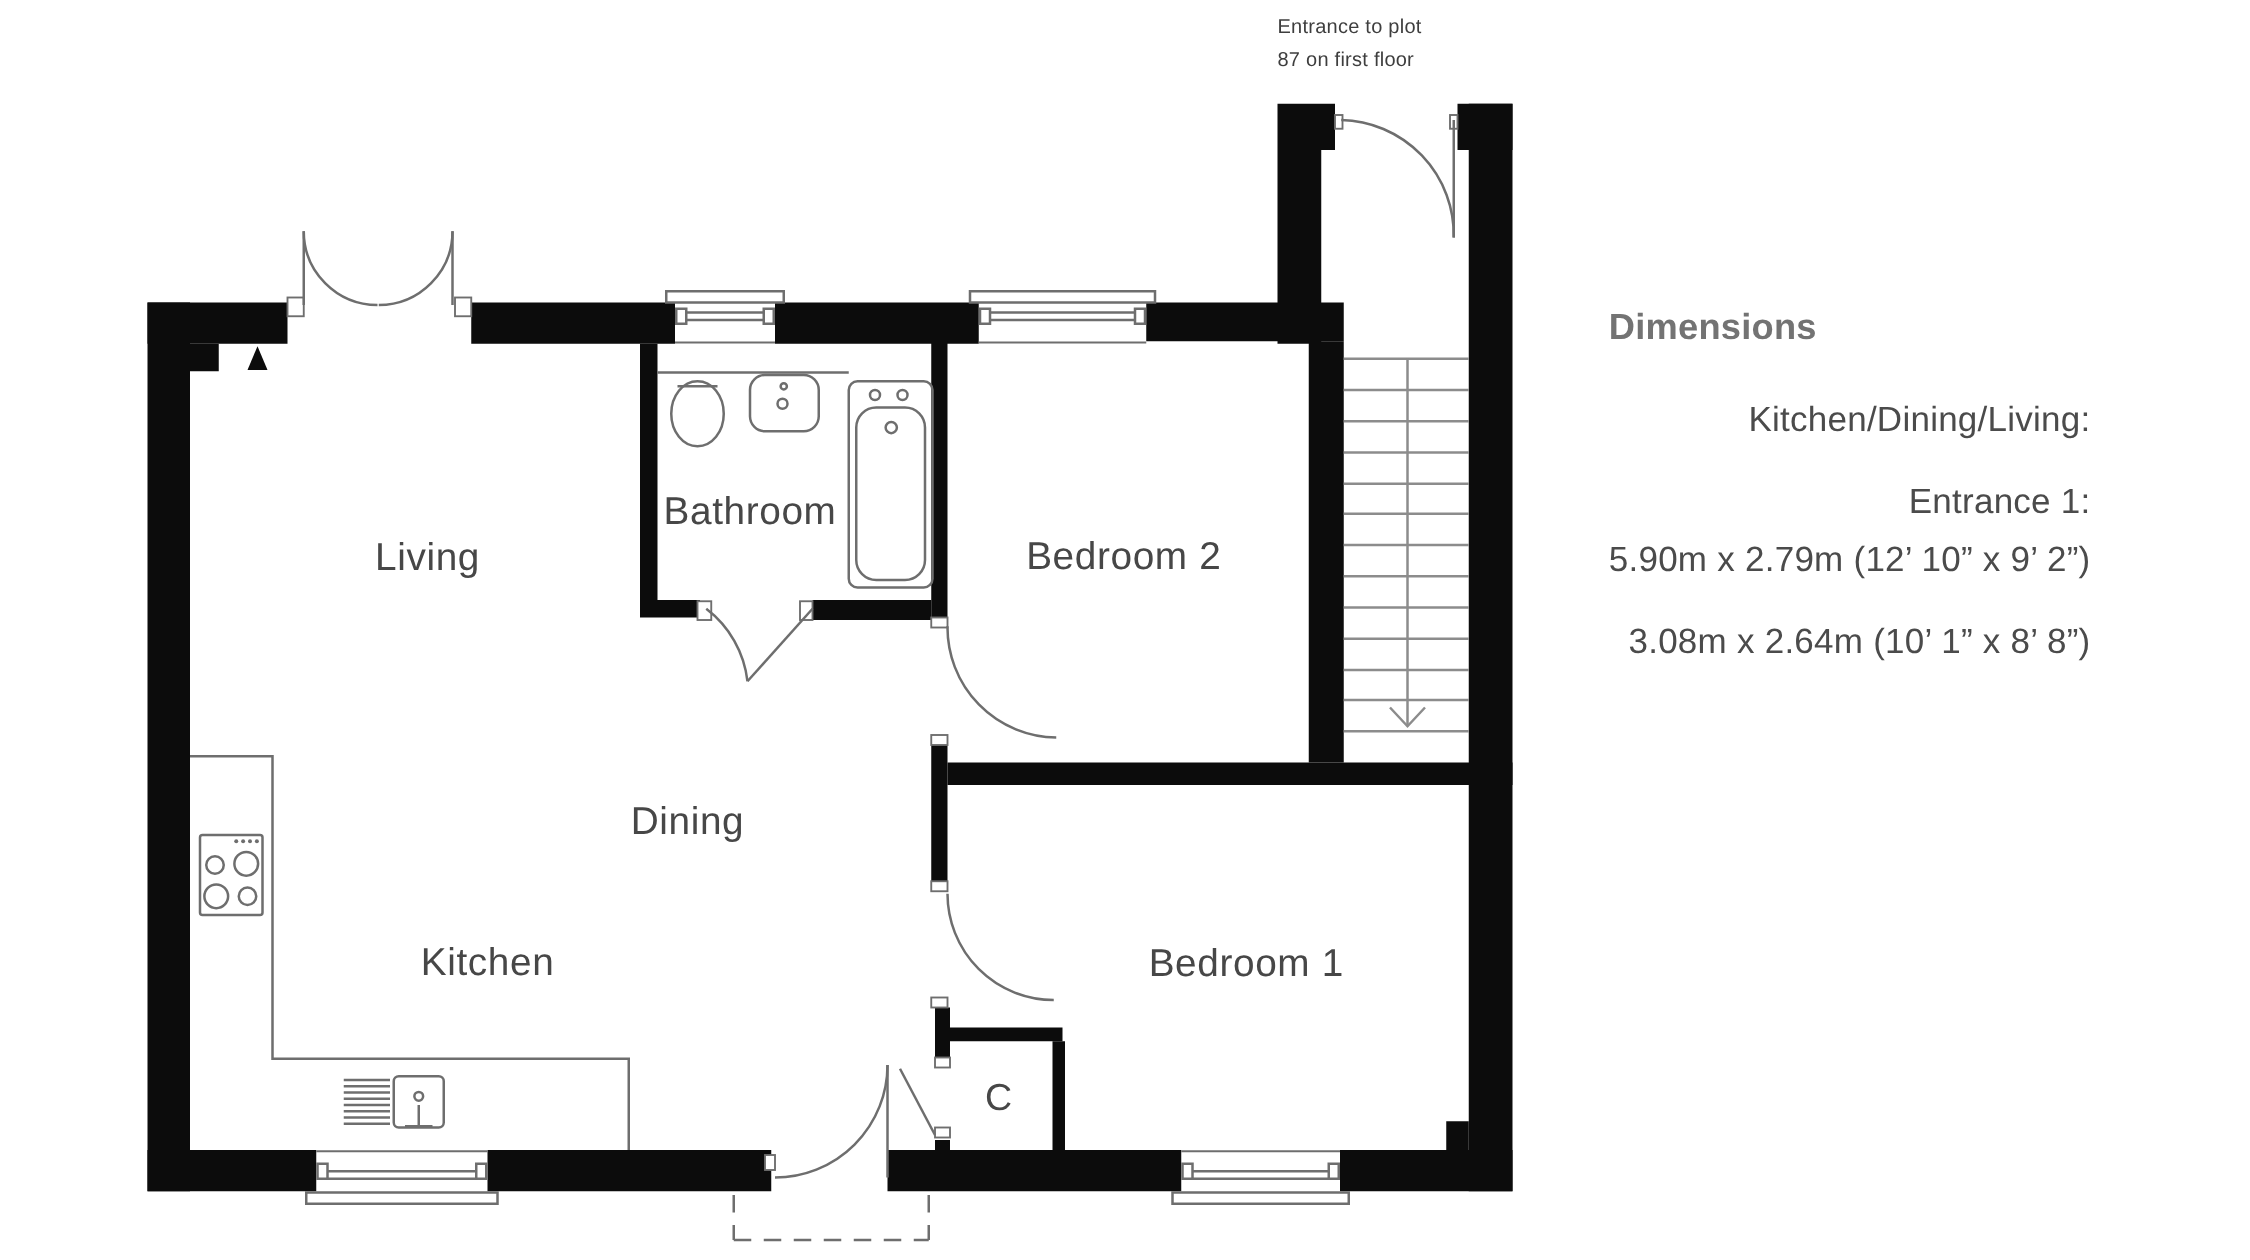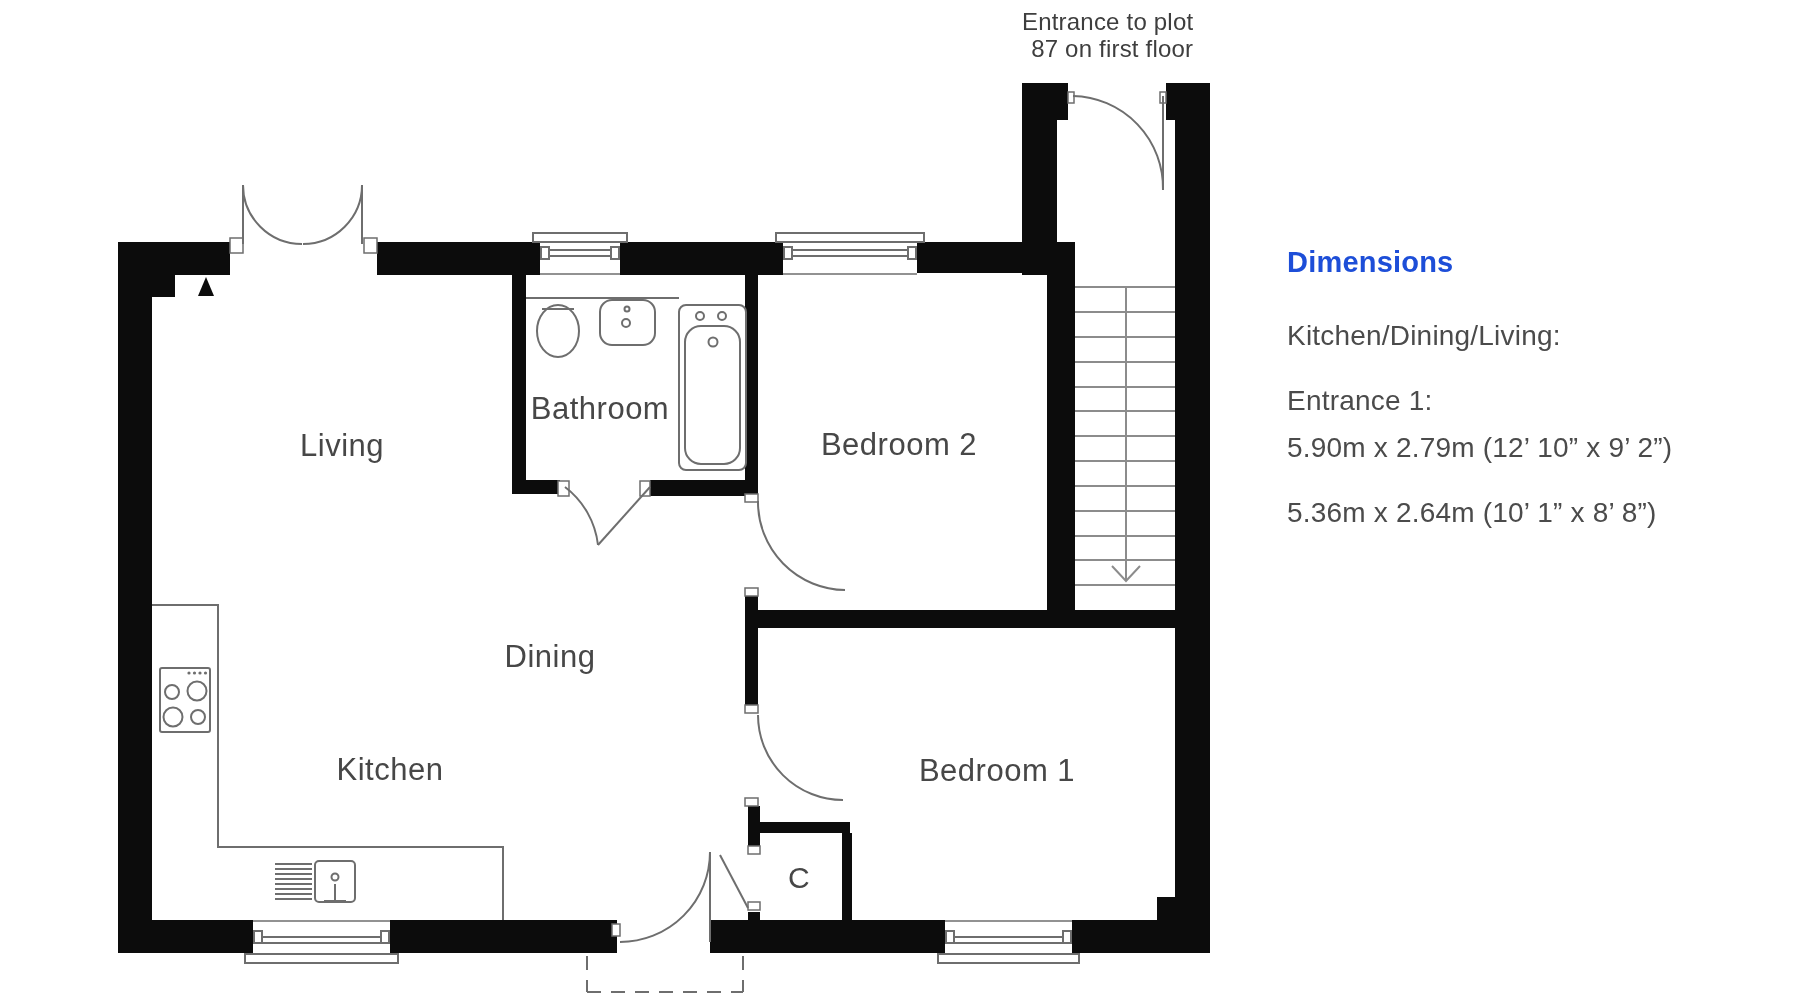--- a/index.html
+++ b/index.html
@@ -1,24 +1,24 @@
 <!DOCTYPE html>
 <html><head>
 <meta charset="utf-8">
 <style>
   html,body{margin:0;padding:0;background:#ffffff;}
   .canvas{position:relative;width:1800px;height:1008px;background:#ffffff;overflow:hidden;
           font-family:"Liberation Sans", sans-serif;}
   .plan-svg{position:absolute;left:0;top:0;}
   .room-label{font-family:"Liberation Sans", sans-serif;fill:#474747;letter-spacing:0.5px;}
-  .entrance-note{position:absolute;left:1022px;top:8px;font-size:24px;line-height:27px;
-                 color:#3e3e3e;letter-spacing:0.2px;text-align:right;}
+  .entrance-note{position:absolute;left:1022px;top:8px;font-size:16px;line-height:27px;
+                 color:#3e3e3e;letter-spacing:0.2px;}
   .dims{position:absolute;left:1287px;top:246px;color:#4b4b4b;}
-  .dims h2{margin:0 0 33px 0;font-size:29px;font-weight:700;color:#1d4ed8;letter-spacing:0.2px;}
-  .dim-group{margin-bottom:18px;}
+  .dims h2{margin:0 0 33px 0;font-size:29px;font-weight:700;color:#737373;letter-spacing:0.2px;}
+  .dim-group{margin-bottom:18px;text-align:right;}
   .dim-group div{font-size:28px;line-height:47px;letter-spacing:0.2px;}
 </style>
 </head>
 <body>
 
 <div class="canvas">
 
   <svg class="plan-svg" width="1260" height="1008" viewBox="0 0 1260 1008">
 
     <g fill="#0c0c0c" stroke="none">
@@ -239,17 +239,17 @@
     <div class="dim-group">
       <div>Kitchen/Dining/Living:</div>
     </div>
 
     <div class="dim-group">
       <div>Entrance 1:</div>
       <div>5.90m x 2.79m (12’ 10” x 9’ 2”)</div>
     </div>
 
     <div class="dim-group">
-      <div>5.36m x 2.64m (10’ 1” x 8’ 8”)</div>
+      <div>3.08m x 2.64m (10’ 1” x 8’ 8”)</div>
     </div>
   </div>
 
 </div>
 
 </body></html>

